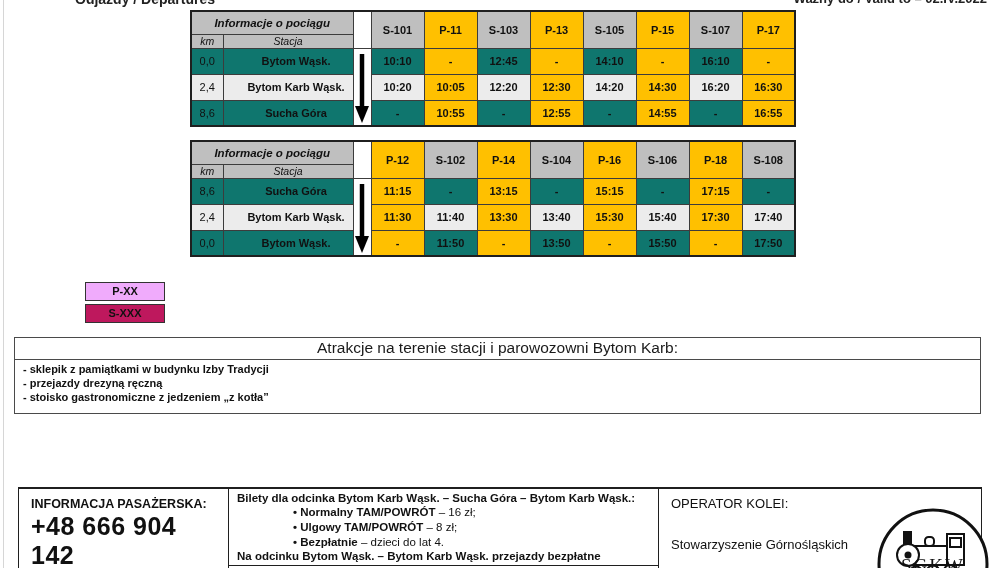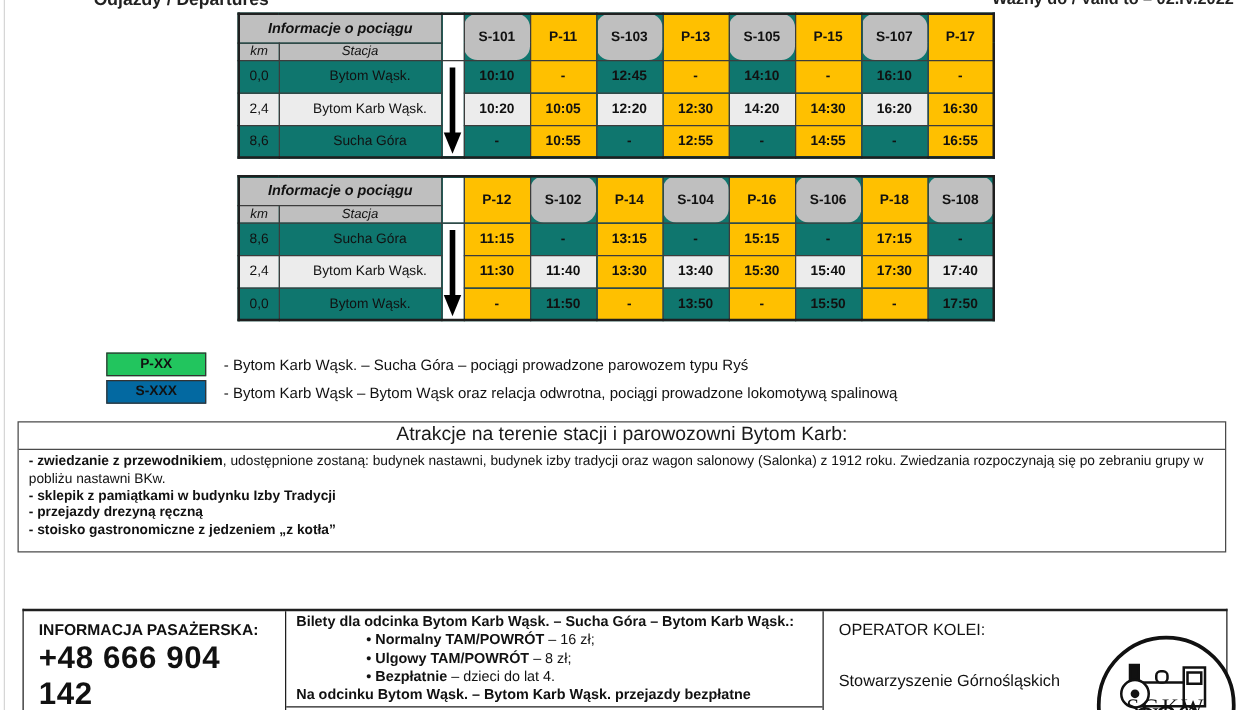--- a/index.html
+++ b/index.html
@@ -9,40 +9,40 @@
   }
   .page-edge{position:absolute;top:0;bottom:0;width:1px;background:#d6d6d6;}
   .top-note{position:absolute;top:-9px;font-weight:bold;font-size:14px;color:#222;white-space:nowrap;}
 
   
   table.tt{position:absolute;border-collapse:collapse;table-layout:fixed;background:#0f766e;border:2px solid #1f1f1f;}
   table.tt td{border:1px solid #3c3c3c;text-align:center;vertical-align:middle;padding:0;font-size:11px;overflow:hidden;white-space:nowrap;}
   .tt .info{background:#bfbfbf;font-weight:bold;font-style:italic;font-size:11.5px;}
   .tt .kmh,.tt .sth{background:#bfbfbf;font-style:italic;font-size:10.5px;}
   .tt .train{font-weight:bold;}
-  .tt .train.s{background:#bfbfbf;border-radius:11px;}
+  .tt .train.s{background:#bfbfbf;}
   .tt .train.p{background:#ffc000;}
   .tt .km{}
-  .tt .st{font-weight:normal;padding-left:16px;}
+  .tt .st{font-weight:bold;padding-left:16px;}
   .tt .time{font-weight:bold;}
   .tt .time.p{background:#ffc000;}
   .tt tr.shade .km,.tt tr.shade .st,.tt tr.shade .time.s{background:#ececec;}
   .tt tr.hdr1{height:23px;}
   .tt tr.hdr2{height:14px;}
   .tt tr.drow{height:26px;}
   .tt .arr{background:#fff;}
   .arrow-svg{display:block;margin:0 auto;}
 
   
   .legend{position:absolute;left:85px;top:282px;}
   .legend-row{height:19px;margin-bottom:3px;display:flex;align-items:center;}
   .legend-box{display:inline-block;width:78px;height:17px;line-height:17px;text-align:center;
     border:1.5px solid #333;font-weight:bold;font-size:11px;margin-right:14px;}
-  .legend-box.p{background:#22c55e;}
-  .legend-box.s{background:#0369a1;}
+  .legend-box.p{background:#f0abfc;}
+  .legend-box.s{background:#be185d;}
   .legend-text{font-size:12px;}
 
   
   .attractions{position:absolute;left:14px;top:337px;width:965px;border:1.5px solid #4a4a4a;background:#fff;}
   .attr-title{text-align:center;font-size:15.5px;border-bottom:1.2px solid #4a4a4a;padding:1px 0 2px;color:#1a1a1a;}
   .attr-body{padding:3px 8px 9px;font-size:11px;line-height:13.8px;}
   .attr-item b{font-weight:bold;}
 
   
   .footer{position:absolute;left:18px;top:487px;width:962px;height:90px;display:flex;
@@ -218,32 +218,29 @@
     <td class="time s">15:50</td>
     <td class="time p">-</td>
     <td class="time s">17:50</td>
   </tr>
 </tbody>
   </table>
 
 <div class="legend">
   <div class="legend-row">
     <span class="legend-box p">P-XX</span>
-    <span class="legend-text">- Bytom Karb Wąsk. – Sucha Góra – pociągi prowadzone parowozem typu Ryś</span>
   </div>
   <div class="legend-row">
     <span class="legend-box s">S-XXX</span>
-    <span class="legend-text">- Bytom Karb Wąsk – Bytom Wąsk oraz relacja odwrotna, pociągi prowadzone lokomotywą spalinową</span>
   </div>
 </div>
 
 <div class="attractions">
   <div class="attr-title">Atrakcje na terenie stacji i parowozowni Bytom Karb:</div>
   <div class="attr-body">
-    <div class="attr-item"><b>- zwiedzanie z przewodnikiem</b><span>, udostępnione zostaną: budynek nastawni, budynek izby tradycji oraz wagon salonowy (Salonka) z 1912 roku. Zwiedzania rozpoczynają się po zebraniu grupy w pobliżu nastawni BKw.</span></div>
     <div class="attr-item"><b>- sklepik z pamiątkami w budynku Izby Tradycji</b><span></span></div>
     <div class="attr-item"><b>- przejazdy drezyną ręczną</b><span></span></div>
     <div class="attr-item"><b>- stoisko gastronomiczne z jedzeniem „z kotła”</b><span></span></div>
   </div>
 </div>
 
 <div class="footer">
   <div class="f-left">
     <div class="f-label">INFORMACJA PASAŻERSKA:</div>
     <div class="f-phone">+48 666 904 142</div>

